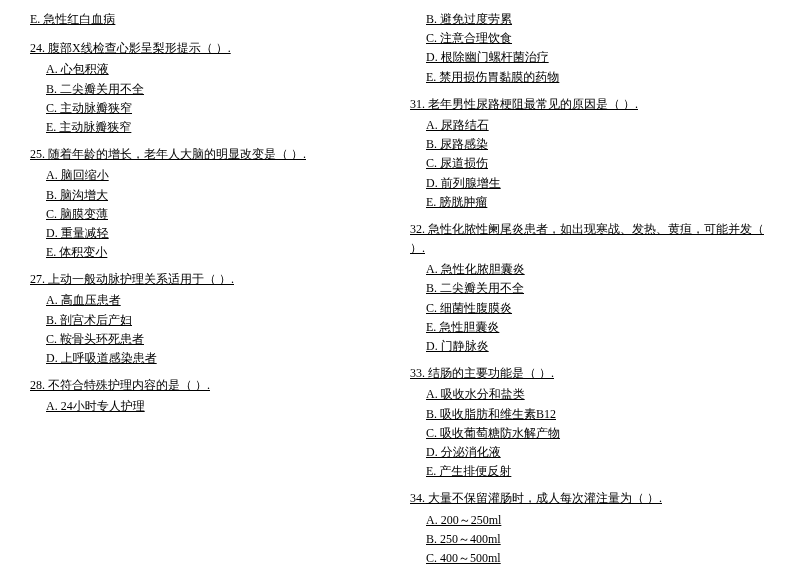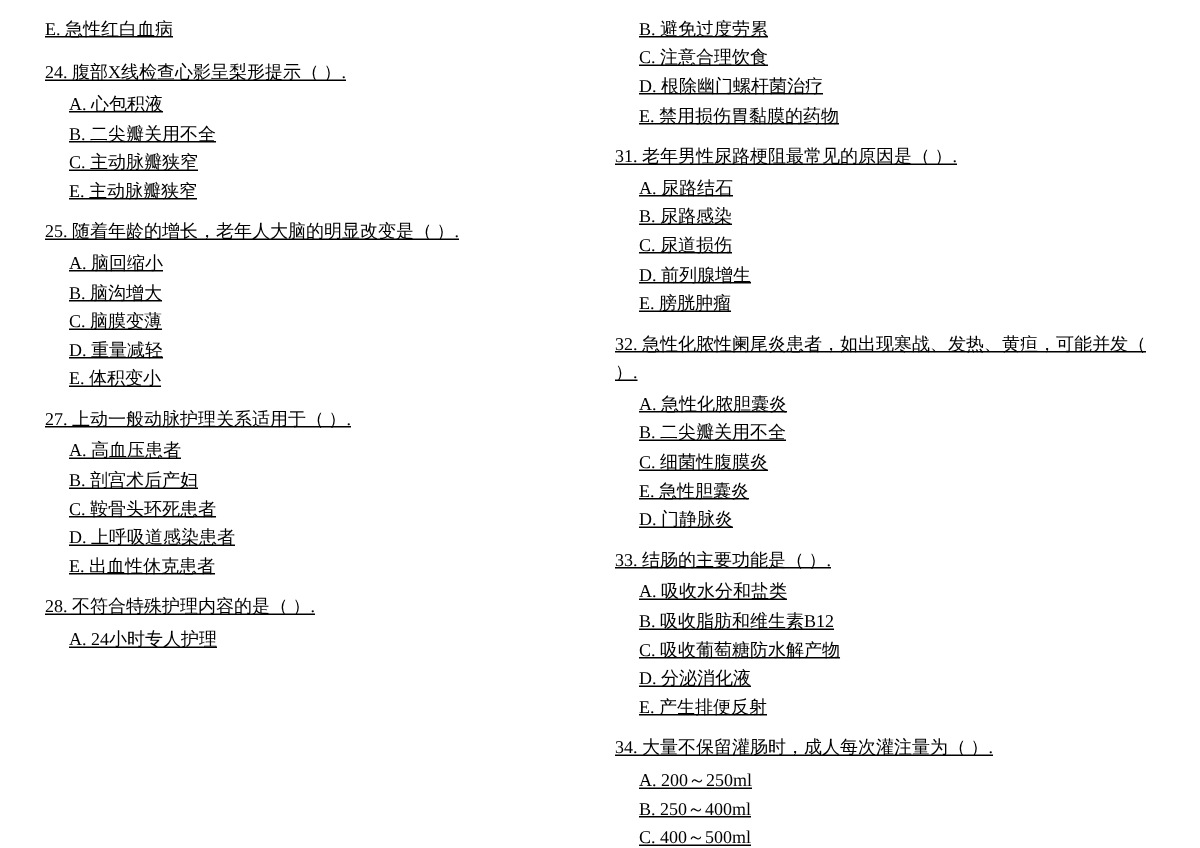--- a/index.html
+++ b/index.html
@@ -67,21 +67,20 @@
           <p class="option">C. 脑膜变薄</p>
           <p class="option">D. 重量减轻</p>
           <p class="option">E. 体积变小</p>
         </div>
         <div class="question-block">
           <p class="question-title">27. 上动一般动脉护理关系适用于（    ）.</p>
           <p class="option">A. 高血压患者</p>
           <p class="option">B. 剖宫术后产妇</p>
           <p class="option">C. 鞍骨头环死患者</p>
           <p class="option">D. 上呼吸道感染患者</p>
-          <p class="option">E. 出血性休克患者</p>
         </div>
         <div class="question-block">
           <p class="question-title">28. 不符合特殊护理内容的是（    ）.</p>
           <p class="option">A. 24小时专人护理</p>
         </div>
       </div>
     <div class="col" id="right-col">
         <div class="question-block">
           <p class="option">B. 避免过度劳累</p>
           <p class="option">C. 注意合理饮食</p>

